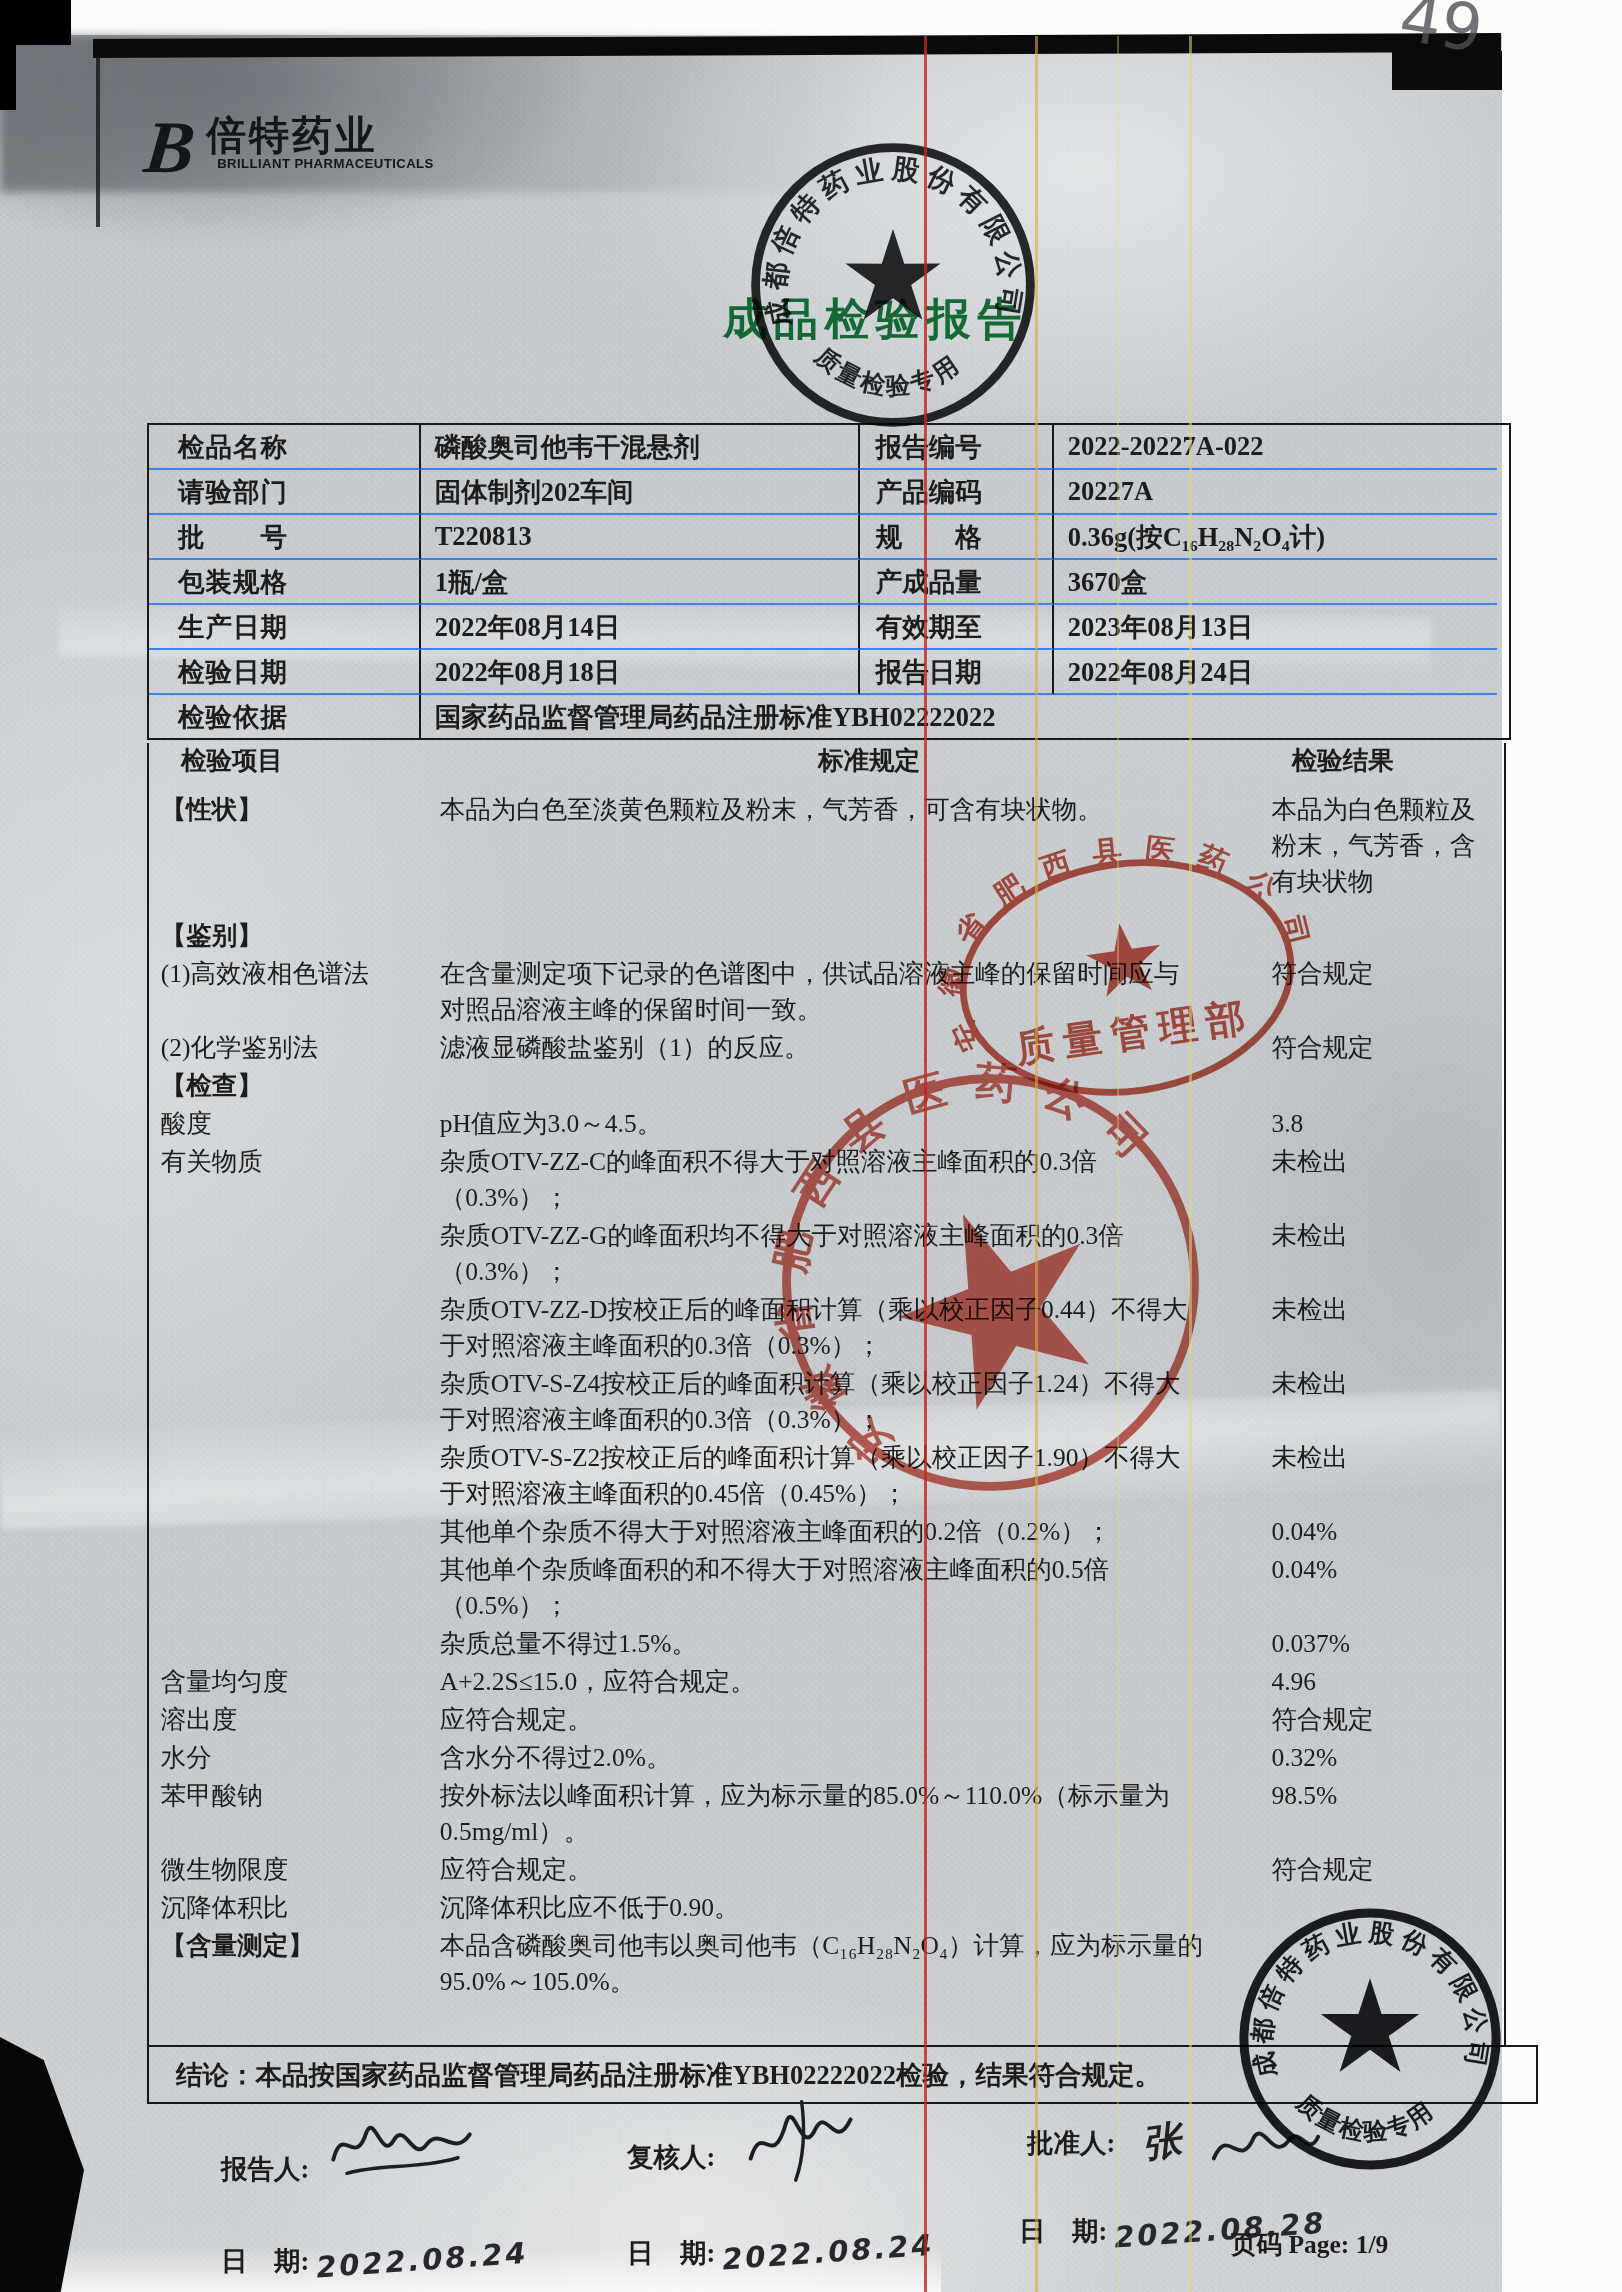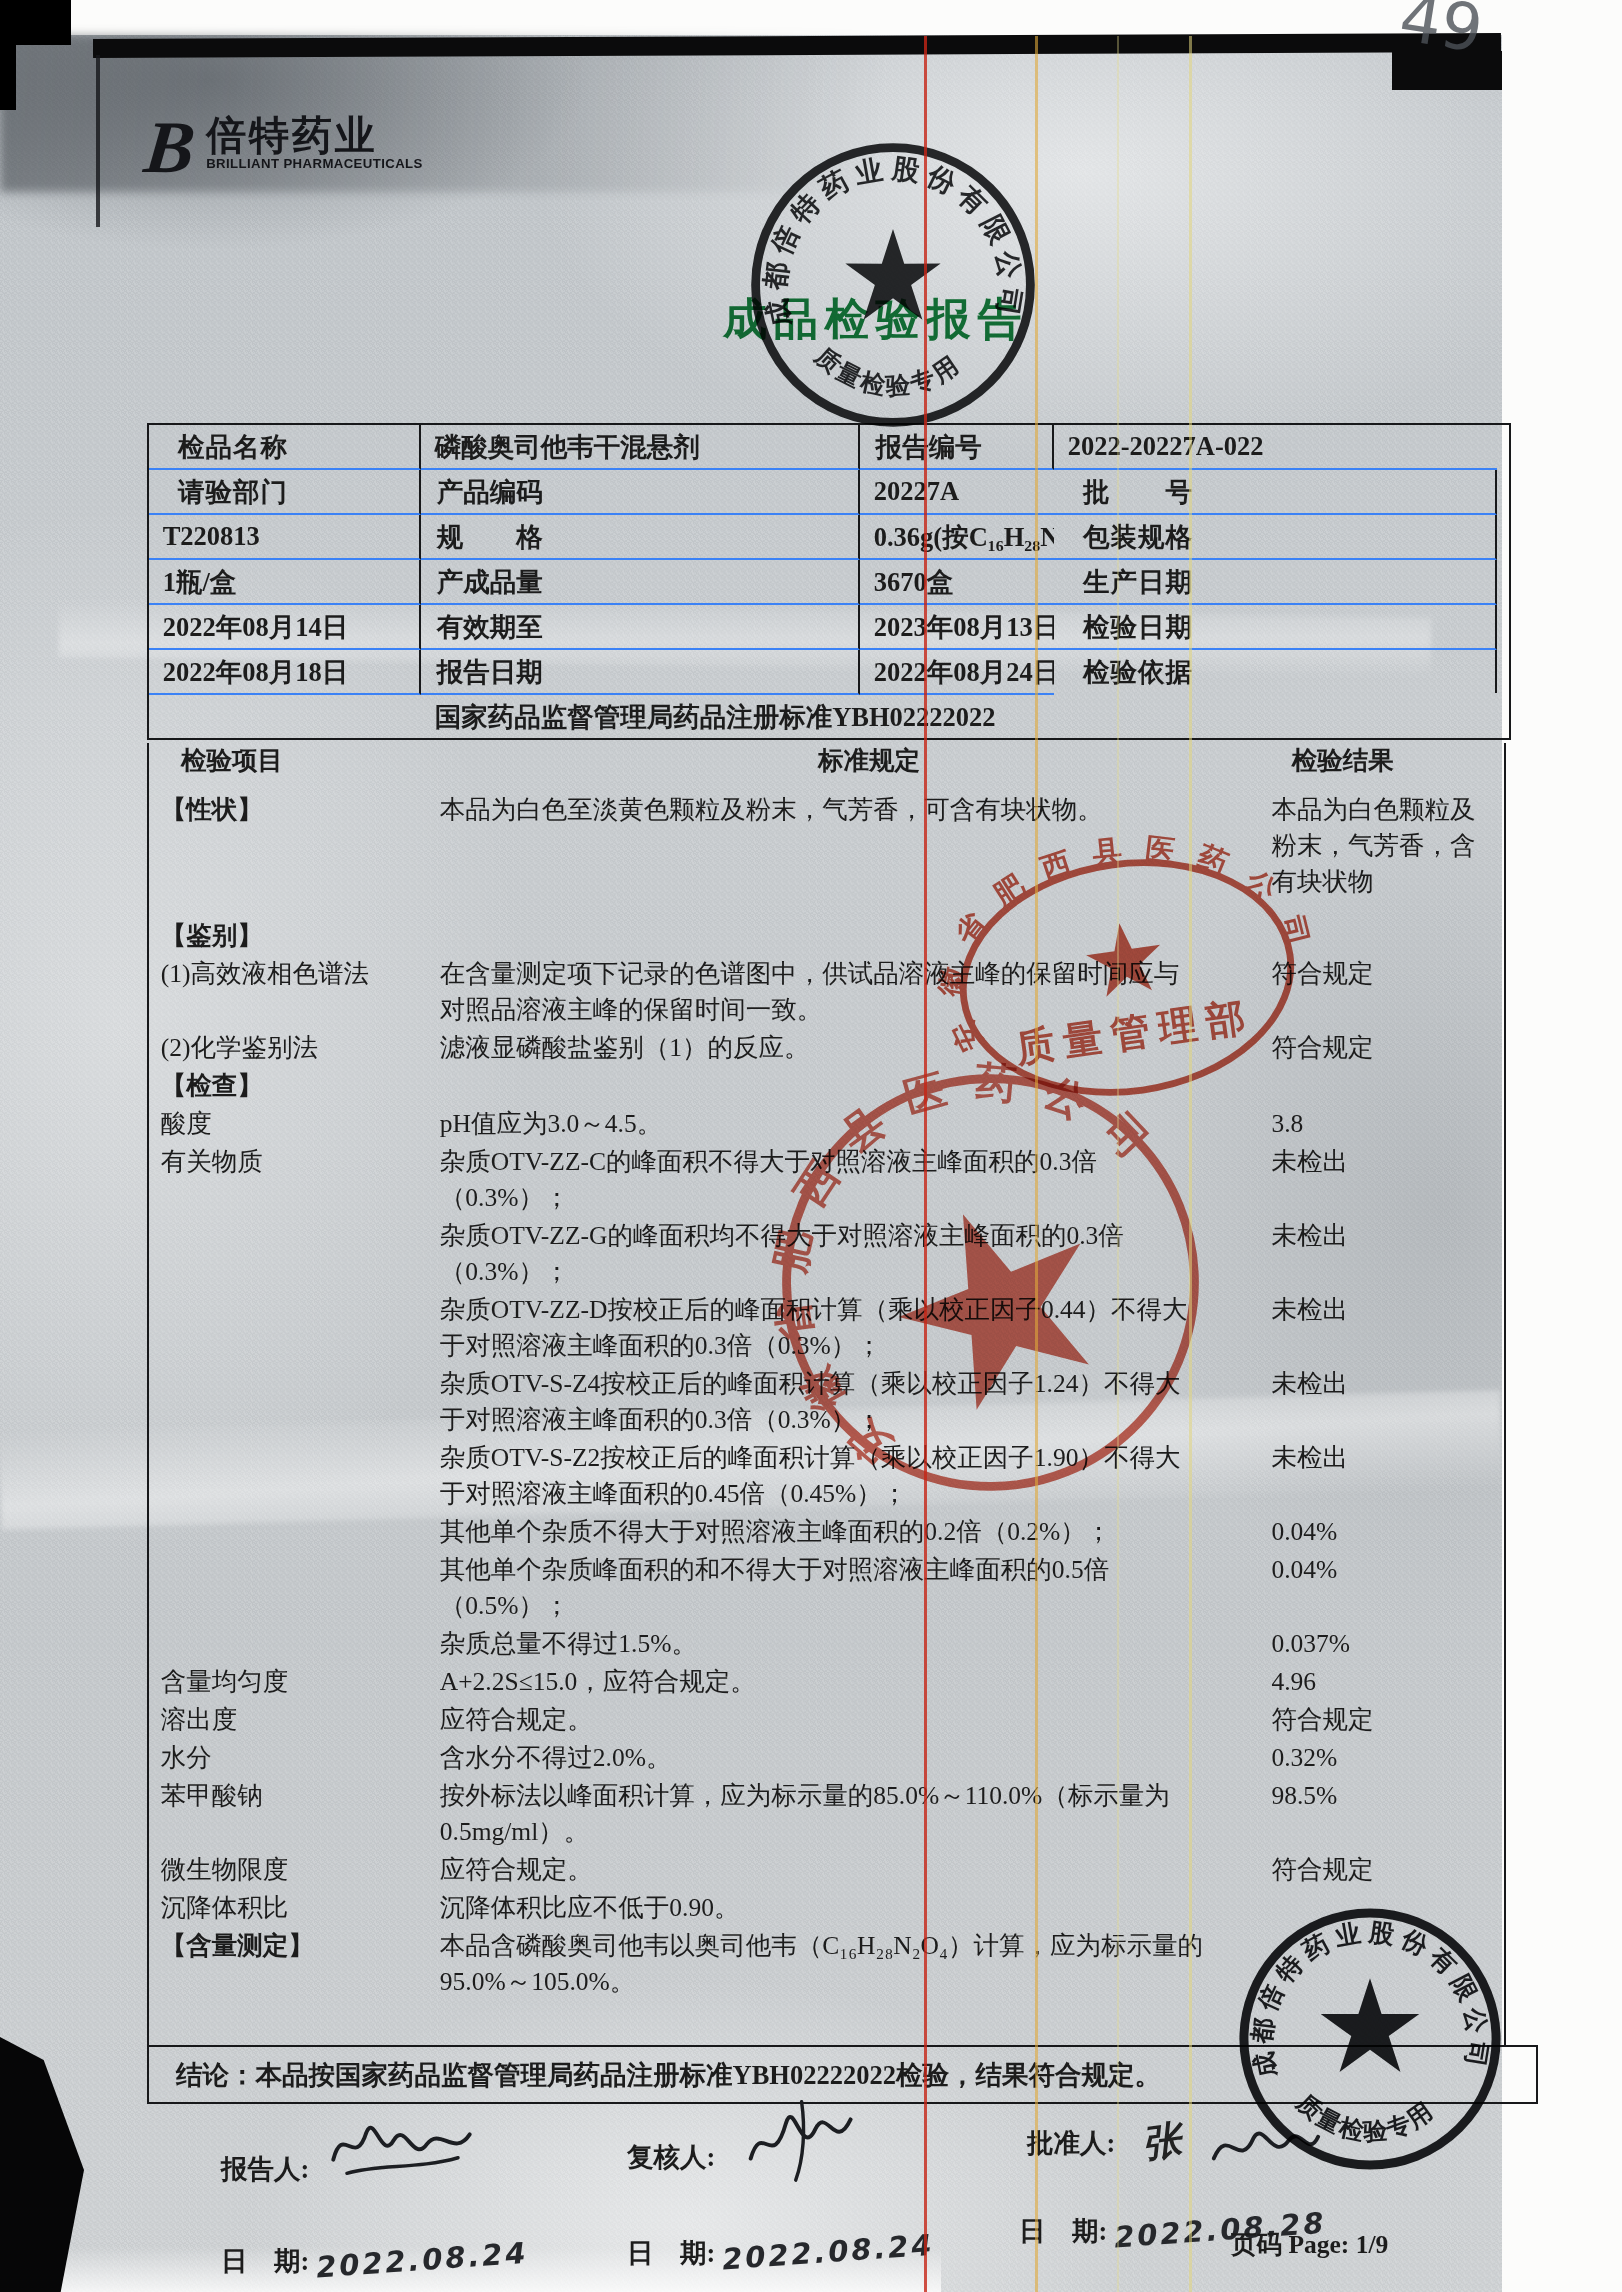--- a/index.html
+++ b/index.html
@@ -38,21 +38,21 @@
   
   .streak{position:absolute;top:36px;bottom:0;z-index:50;}
   .streak.red{left:924px;width:2.9px;background:rgba(198,38,22,.8);}
   .streak.orange{left:1035px;width:2.9px;background:rgba(224,168,58,.6);}
   .streak.y1{left:1117px;width:2px;background:rgba(230,220,140,.35);}
   .streak.y2{left:1189px;width:2.9px;background:rgba(226,214,126,.55);}
   
   .logo{position:absolute;left:145px;top:114px;display:flex;align-items:flex-start;color:#15161a;z-index:5;}
   .logo-b{font-size:74px;font-weight:bold;font-style:italic;line-height:.9;transform:skewX(-6deg);margin-right:11.8px;}
   .logo-cn{font-size:40px;font-weight:bold;letter-spacing:2.9px;line-height:1.05;font-family:"Liberation Sans","DejaVu Sans",sans-serif;}
-  .logo-en{font-size:13.2px;font-weight:bold;letter-spacing:0.4px;font-family:"Liberation Sans","DejaVu Sans",sans-serif;}
+  .logo-en{font-size:13.2px;font-weight:bold;letter-spacing:0.4px;font-family:"Liberation Sans","DejaVu Sans",sans-serif;margin-left:11px;}
   
   .doc-title{position:absolute;left:723px;top:290px;font-size:44px;font-weight:bold;letter-spacing:6.9px;
       color:#15803d;z-index:6;mix-blend-mode:multiply;}
   .stamp{position:absolute;mix-blend-mode:multiply;z-index:7;}
   
   .tbl{position:absolute;left:147px;top:423px;width:1360px;border:2.9px solid #17181a;
       display:grid;grid-template-columns:272px 439px 194px 443px;z-index:4;background:transparent;}
   .cell{border-right:2px solid #17181a;border-bottom:2px solid #3b82f6;height:43px;
       display:flex;align-items:center;font-size:26.5px;font-weight:bold;overflow:hidden;white-space:nowrap;}
   .cell.lab{padding-left:29px;letter-spacing:1px;}
@@ -170,20 +170,21 @@
     </text>
   </svg>
 
   <div class="tbl">
     <div class="cell lab">检品名称</div>
     <div class="cell val">磷酸奥司他韦干混悬剂</div>
     <div class="cell lab2">报告编号</div>
     <div class="cell val last">2022-20227A-022</div>
 
     <div class="cell lab">请验部门</div>
+    <div class="cell val">固体制剂202车间</div>
     <div class="cell lab2">产品编码</div>
     <div class="cell val last">20227A</div>
 
     <div class="cell lab">批　　号</div>
     <div class="cell val">T220813</div>
     <div class="cell lab2">规　　格</div>
     <div class="cell val last">0.36g(按C₁₆H₂₈N₂O₄计)</div>
 
     <div class="cell lab">包装规格</div>
     <div class="cell val">1瓶/盒</div>

